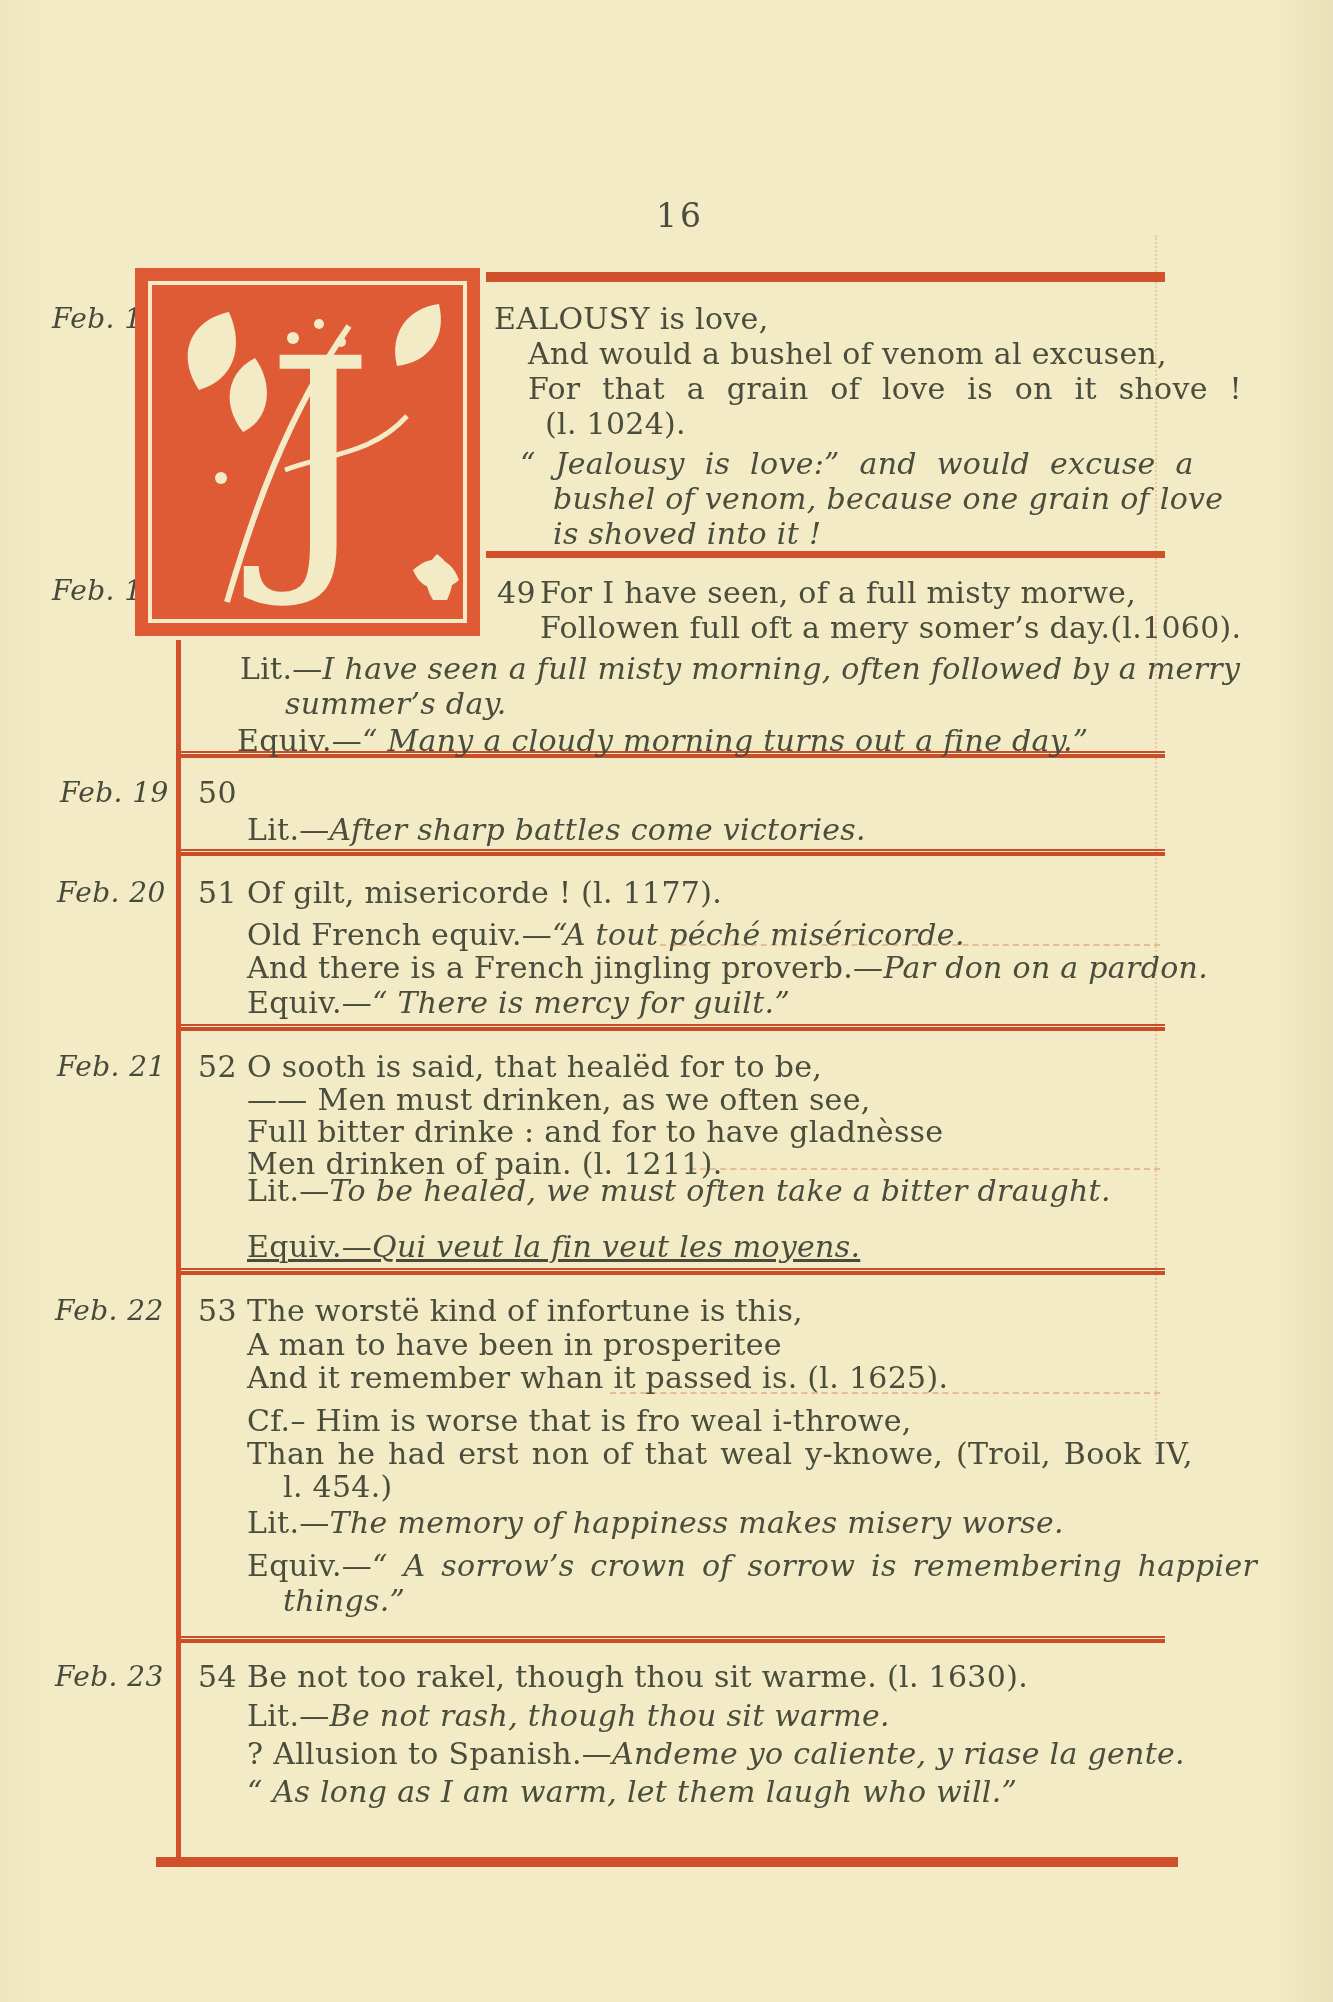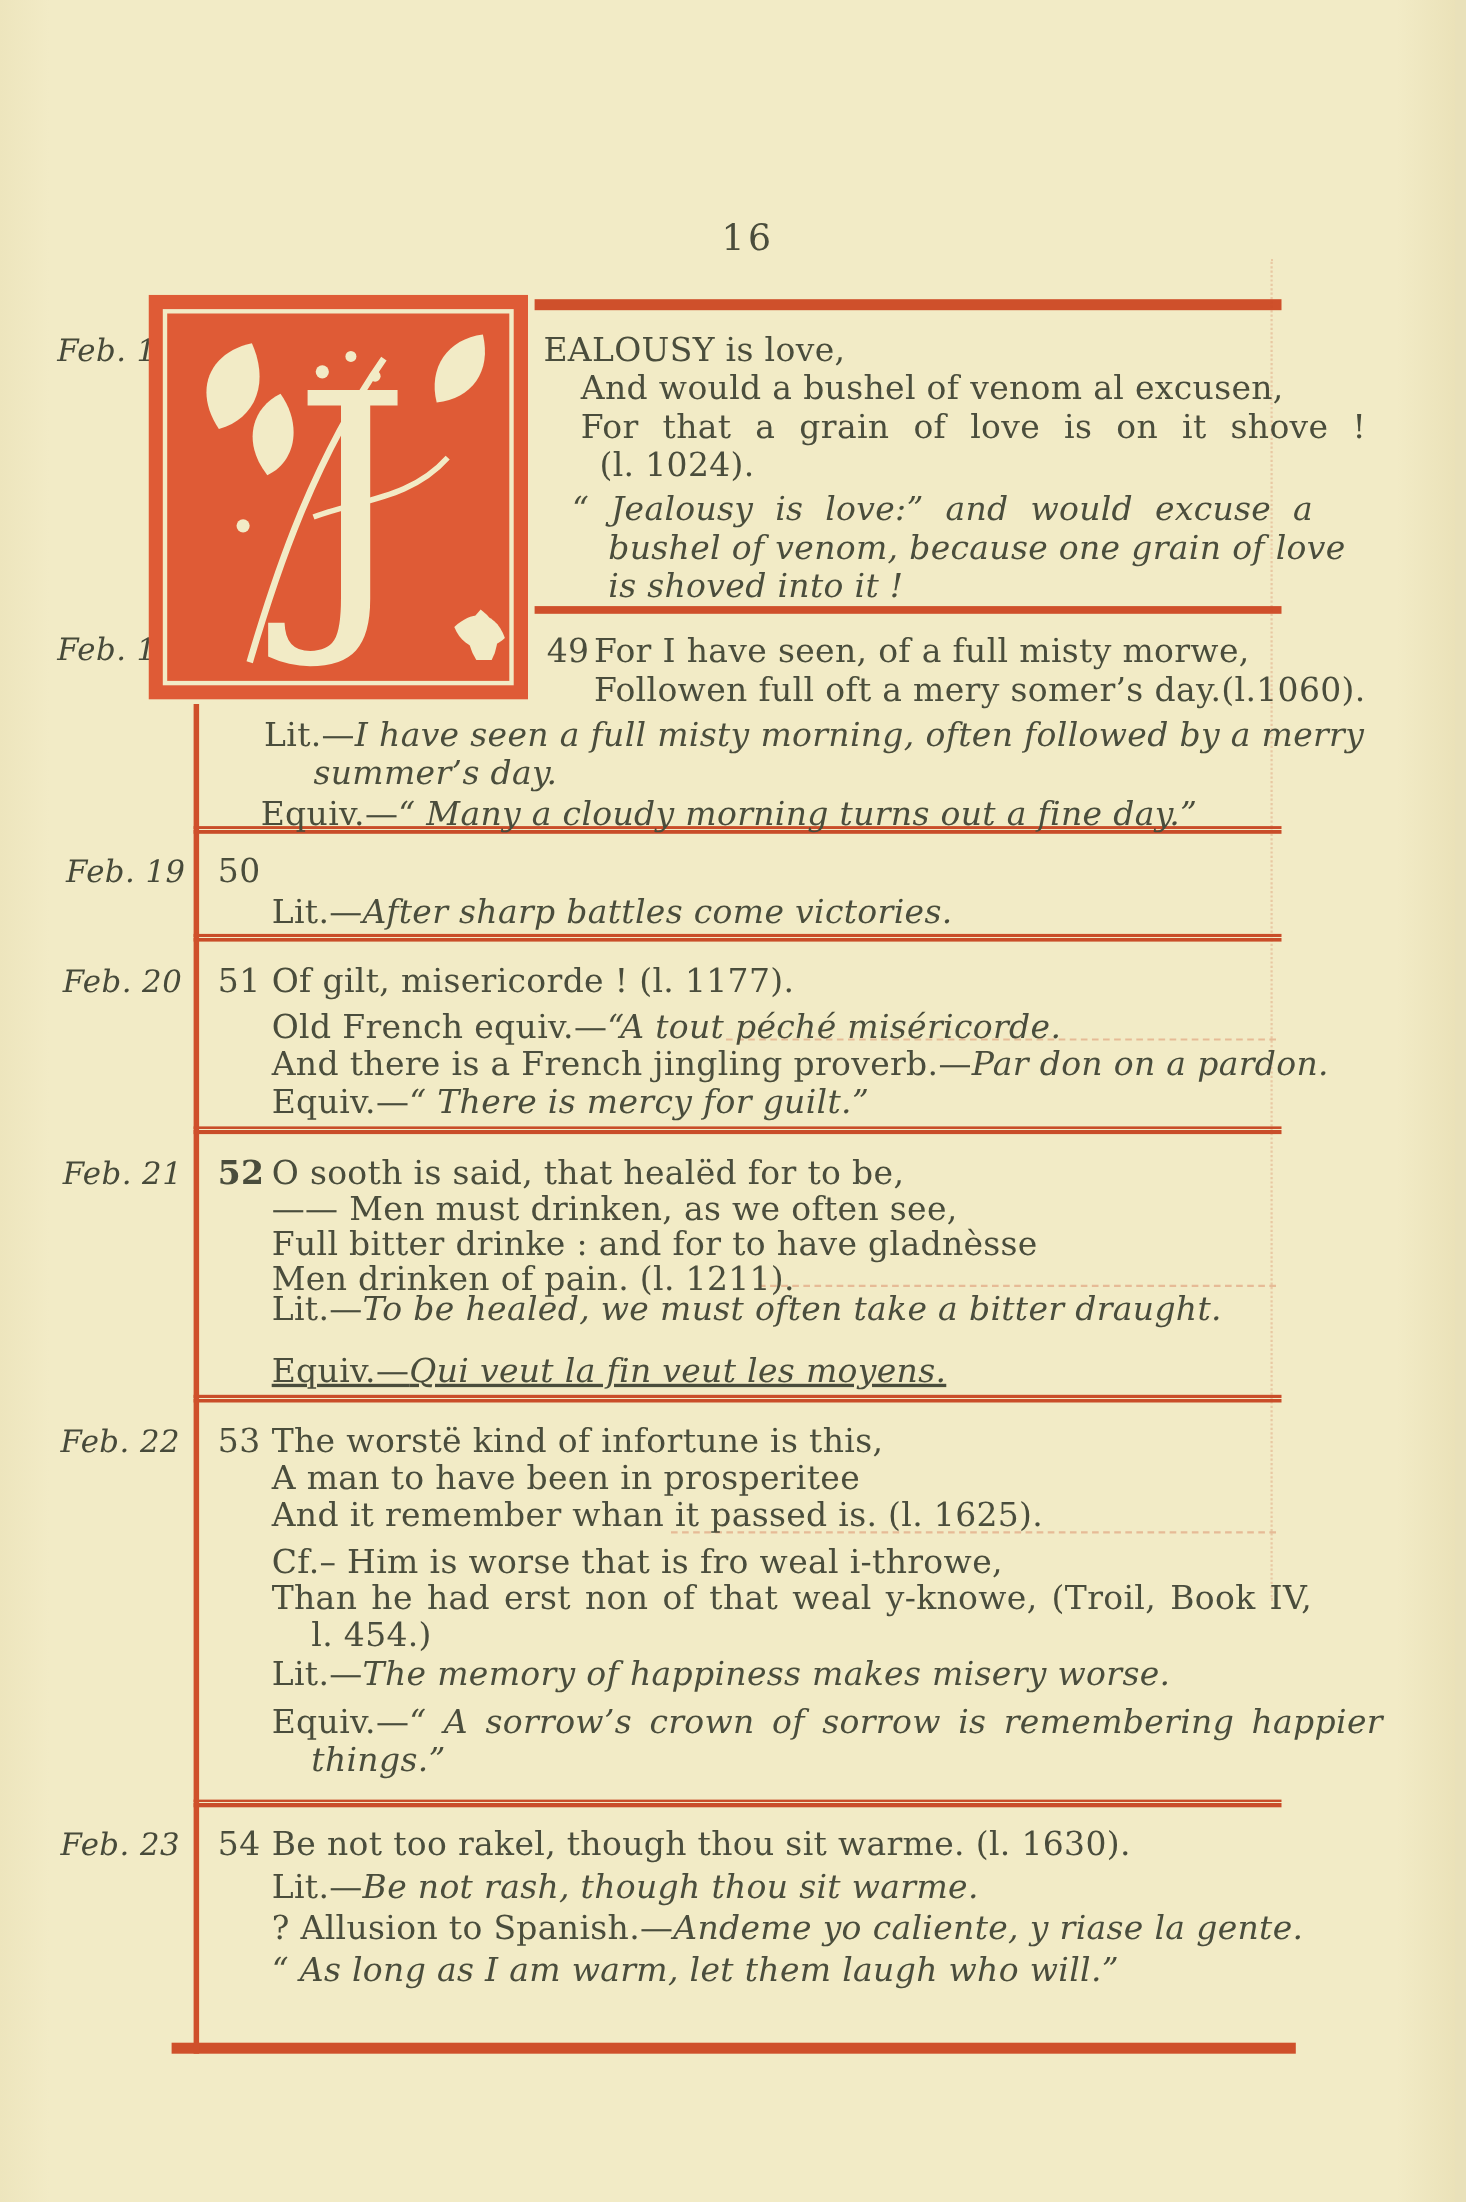--- a/index.html
+++ b/index.html
@@ -93,21 +93,21 @@
 
   <div class="ln" style="left:198px;top:776px;">50</div>
   <div class="ln" style="left:247px;top:813px;"><span class="lbl">Lit.—</span><span class="it">After sharp battles come victories.</span></div>
 
   <div class="ln" style="left:198px;top:876px;">51</div>
   <div class="ln" style="left:247px;top:876px;">Of gilt, misericorde !  (l. 1177).</div>
   <div class="ln" style="left:247px;top:918px;"><span class="lbl">Old French equiv.—</span><span class="it">“A tout péché miséricorde.</span></div>
   <div class="ln" style="left:247px;top:951px;"><span class="lbl">And there is a French jingling proverb.—</span><span class="it">Par don on a pardon.</span></div>
   <div class="ln" style="left:247px;top:986px;"><span class="lbl">Equiv.—</span><span class="it">“ There is mercy for guilt.”</span></div>
 
-  <div class="ln" style="left:198px;top:1050px;font-weight:bold;">52</div>
+  <div class="ln" style="left:198px;top:1050px;">52</div>
   <div class="ln" style="left:247px;top:1083px;">—— Men must drinken, as we often see,</div>
   <div class="ln" style="left:247px;top:1050px;">O sooth is said, that healëd for to be,</div>
   <div class="ln" style="left:247px;top:1115px;">Full bitter drinke :  and for to have gladnèsse</div>
   <div class="ln" style="left:247px;top:1147px;">Men drinken of pain.  (l. 1211).</div>
   <div class="ln" style="left:247px;top:1174px;"><span class="lbl">Lit.—</span><span class="it">To be healed, we must often take a bitter draught.</span></div>
   <div class="ln" style="left:247px;top:1230px;text-decoration:underline;"><span class="lbl">Equiv.—</span><span class="it">Qui veut la fin veut les moyens.</span></div>
 
   <div class="ln" style="left:198px;top:1294px;">53</div>
   <div class="ln" style="left:247px;top:1294px;">The worstë kind of infortune is this,</div>
   <div class="ln" style="left:247px;top:1328px;">A man to have been in prosperitee</div>

